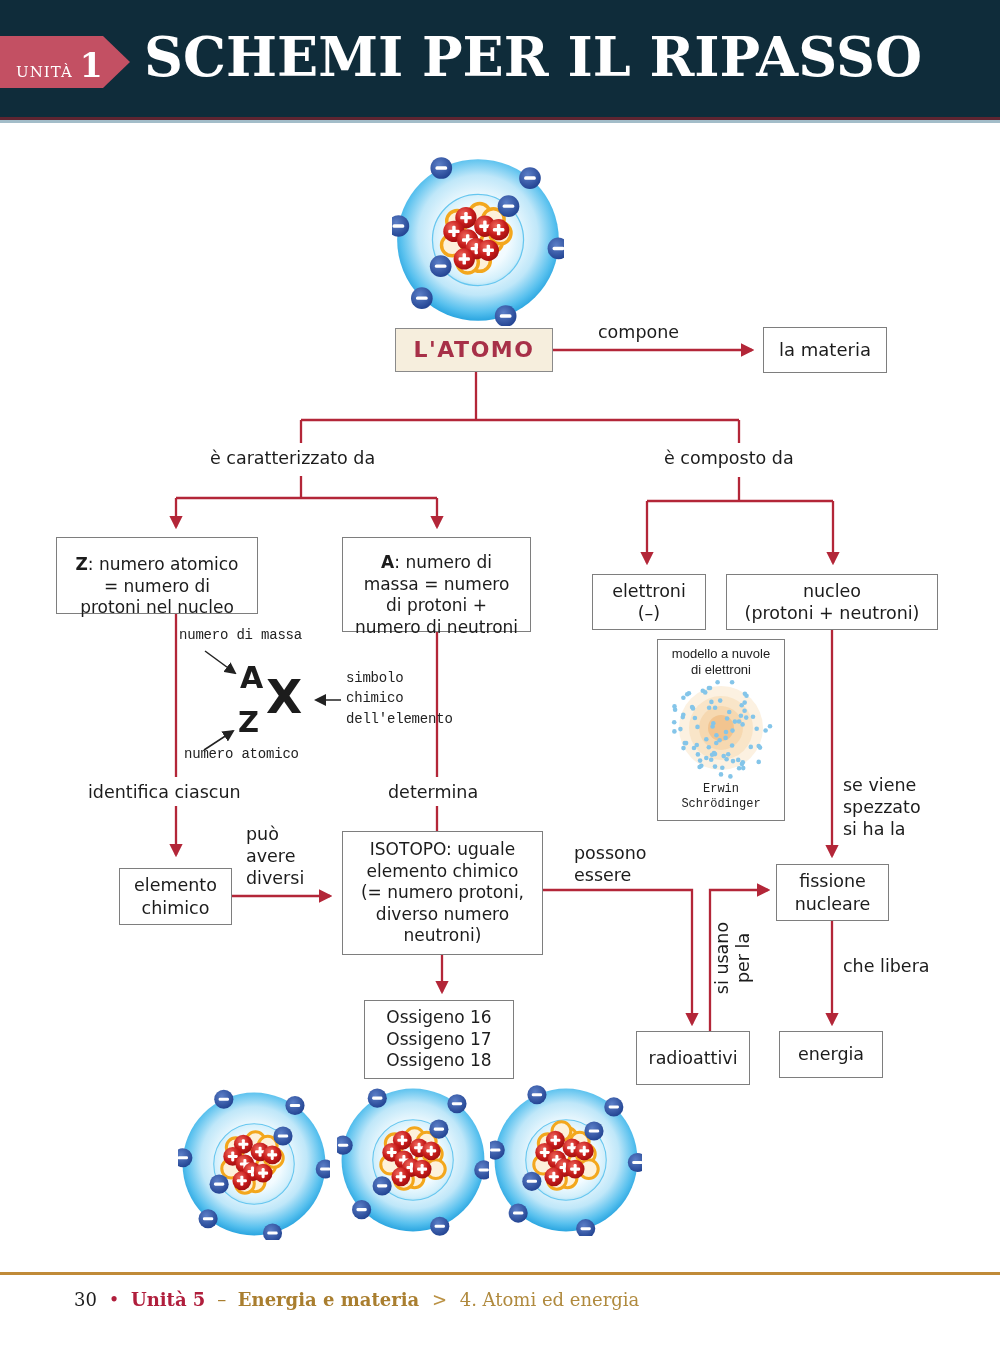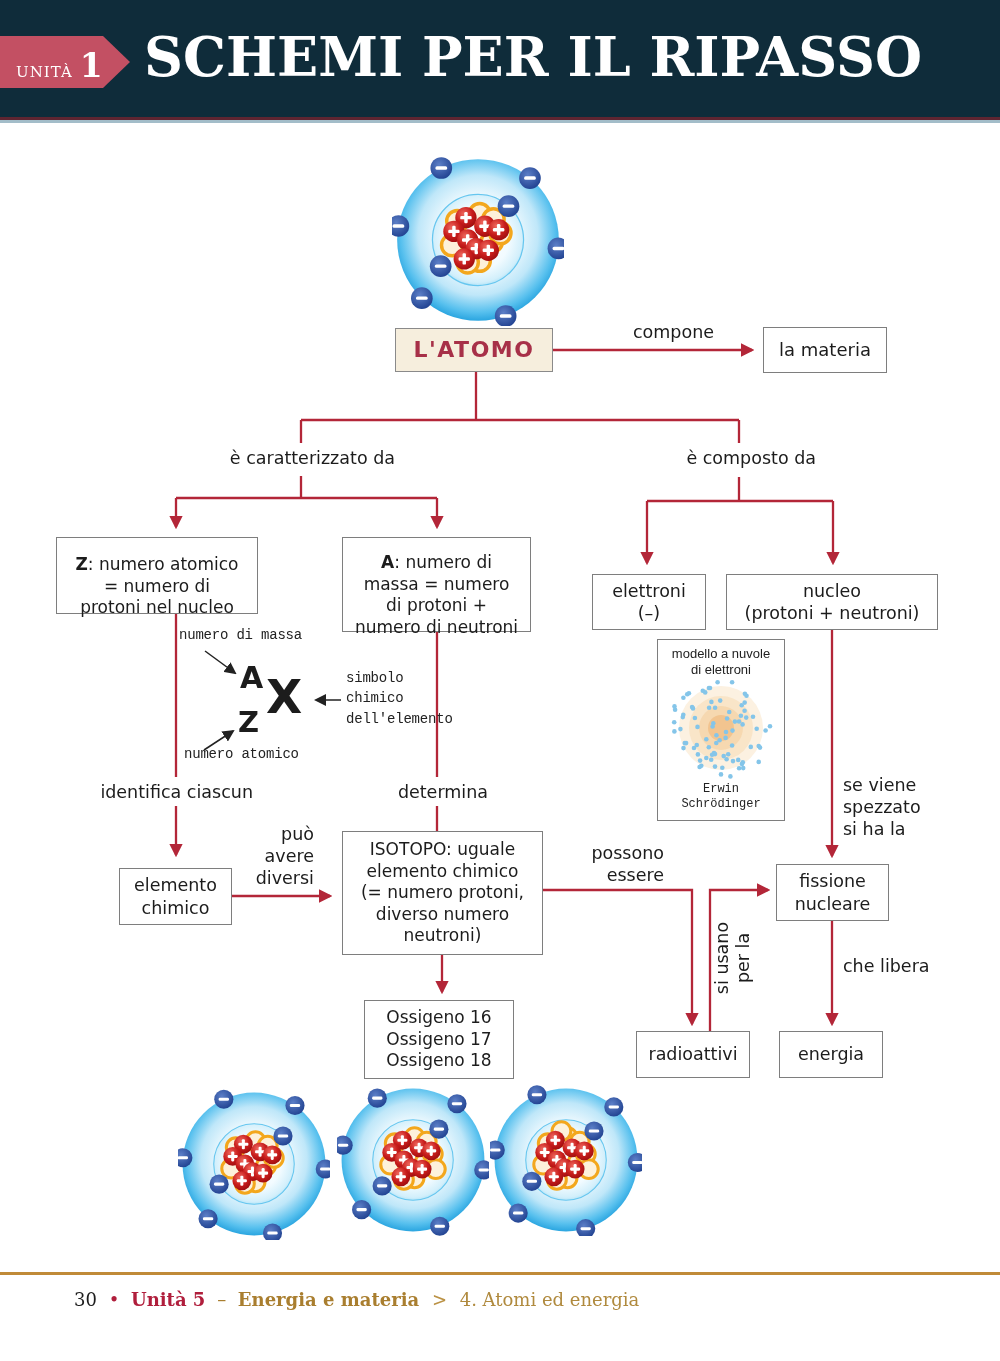--- a/index.html
+++ b/index.html
@@ -20,21 +20,21 @@
     color:#ffffff; font-family:"DejaVu Serif", serif; font-weight:bold; font-size:54px;
     white-space:nowrap; letter-spacing:0px; }
 
   
   .box { position:absolute; box-sizing:border-box; border:1.7px solid #7e7e7e; background:#fff;
     display:flex; align-items:center; justify-content:center; text-align:center;
     color:#1c1c1c; font-size:17.5px; line-height:1.27; white-space:pre-line; }
   .box .inner { width:100%; text-align:center; }
   .bold { font-weight:bold; }
   .lbl { position:absolute; color:#1c1c1c; font-size:17.5px; line-height:1.25; white-space:pre-line; }
-  .center { text-align:right; }
+  .center { text-align:left; }
   .cond { font-family:Liberation Mono, monospace; font-size:14px; color:#222; letter-spacing:-0.2px; }
 
   #atomo-box { background:#f6eedd; border-color:#8a8a8a; font-weight:bold; font-size:22px;
     letter-spacing:1.5px; color:#a73048; font-family:"DejaVu Sans", sans-serif; }
 
   .notation-letter { position:absolute; color:#1c1c1c; font-weight:bold; font-family:"DejaVu Sans", sans-serif; }
 
   #si-usano { position:absolute; left:688px; top:913px; width:90px; height:90px;
     display:flex; align-items:center; justify-content:center; text-align:center;
     font-size:17.5px; line-height:1.2; white-space:pre-line; color:#1c1c1c;
@@ -372,21 +372,21 @@
 spezzato
 si ha la</div>
 
   <div class="box" style="left:776px; top:864px; width:113px; height:57px;">
     <span>fissione
 nucleare</span>
   </div>
 
   <div class="lbl" style="left:843px; top:956px; width:95px;">che libera</div>
 
-  <div class="box" style="left:636px; top:1031px; width:114px; height:47px;">
+  <div class="box" style="left:636px; top:1031px; width:114px; height:54px;">
     <span>radioattivi</span>
   </div>
 
   <div class="box" style="left:779px; top:1031px; width:104px; height:47px;">
     <span>energia</span>
   </div>
 
   <div class="box" style="left:364px; top:1000px; width:150px; height:79px; font-size:17px;">
     <span>Ossigeno 16
 Ossigeno 17

